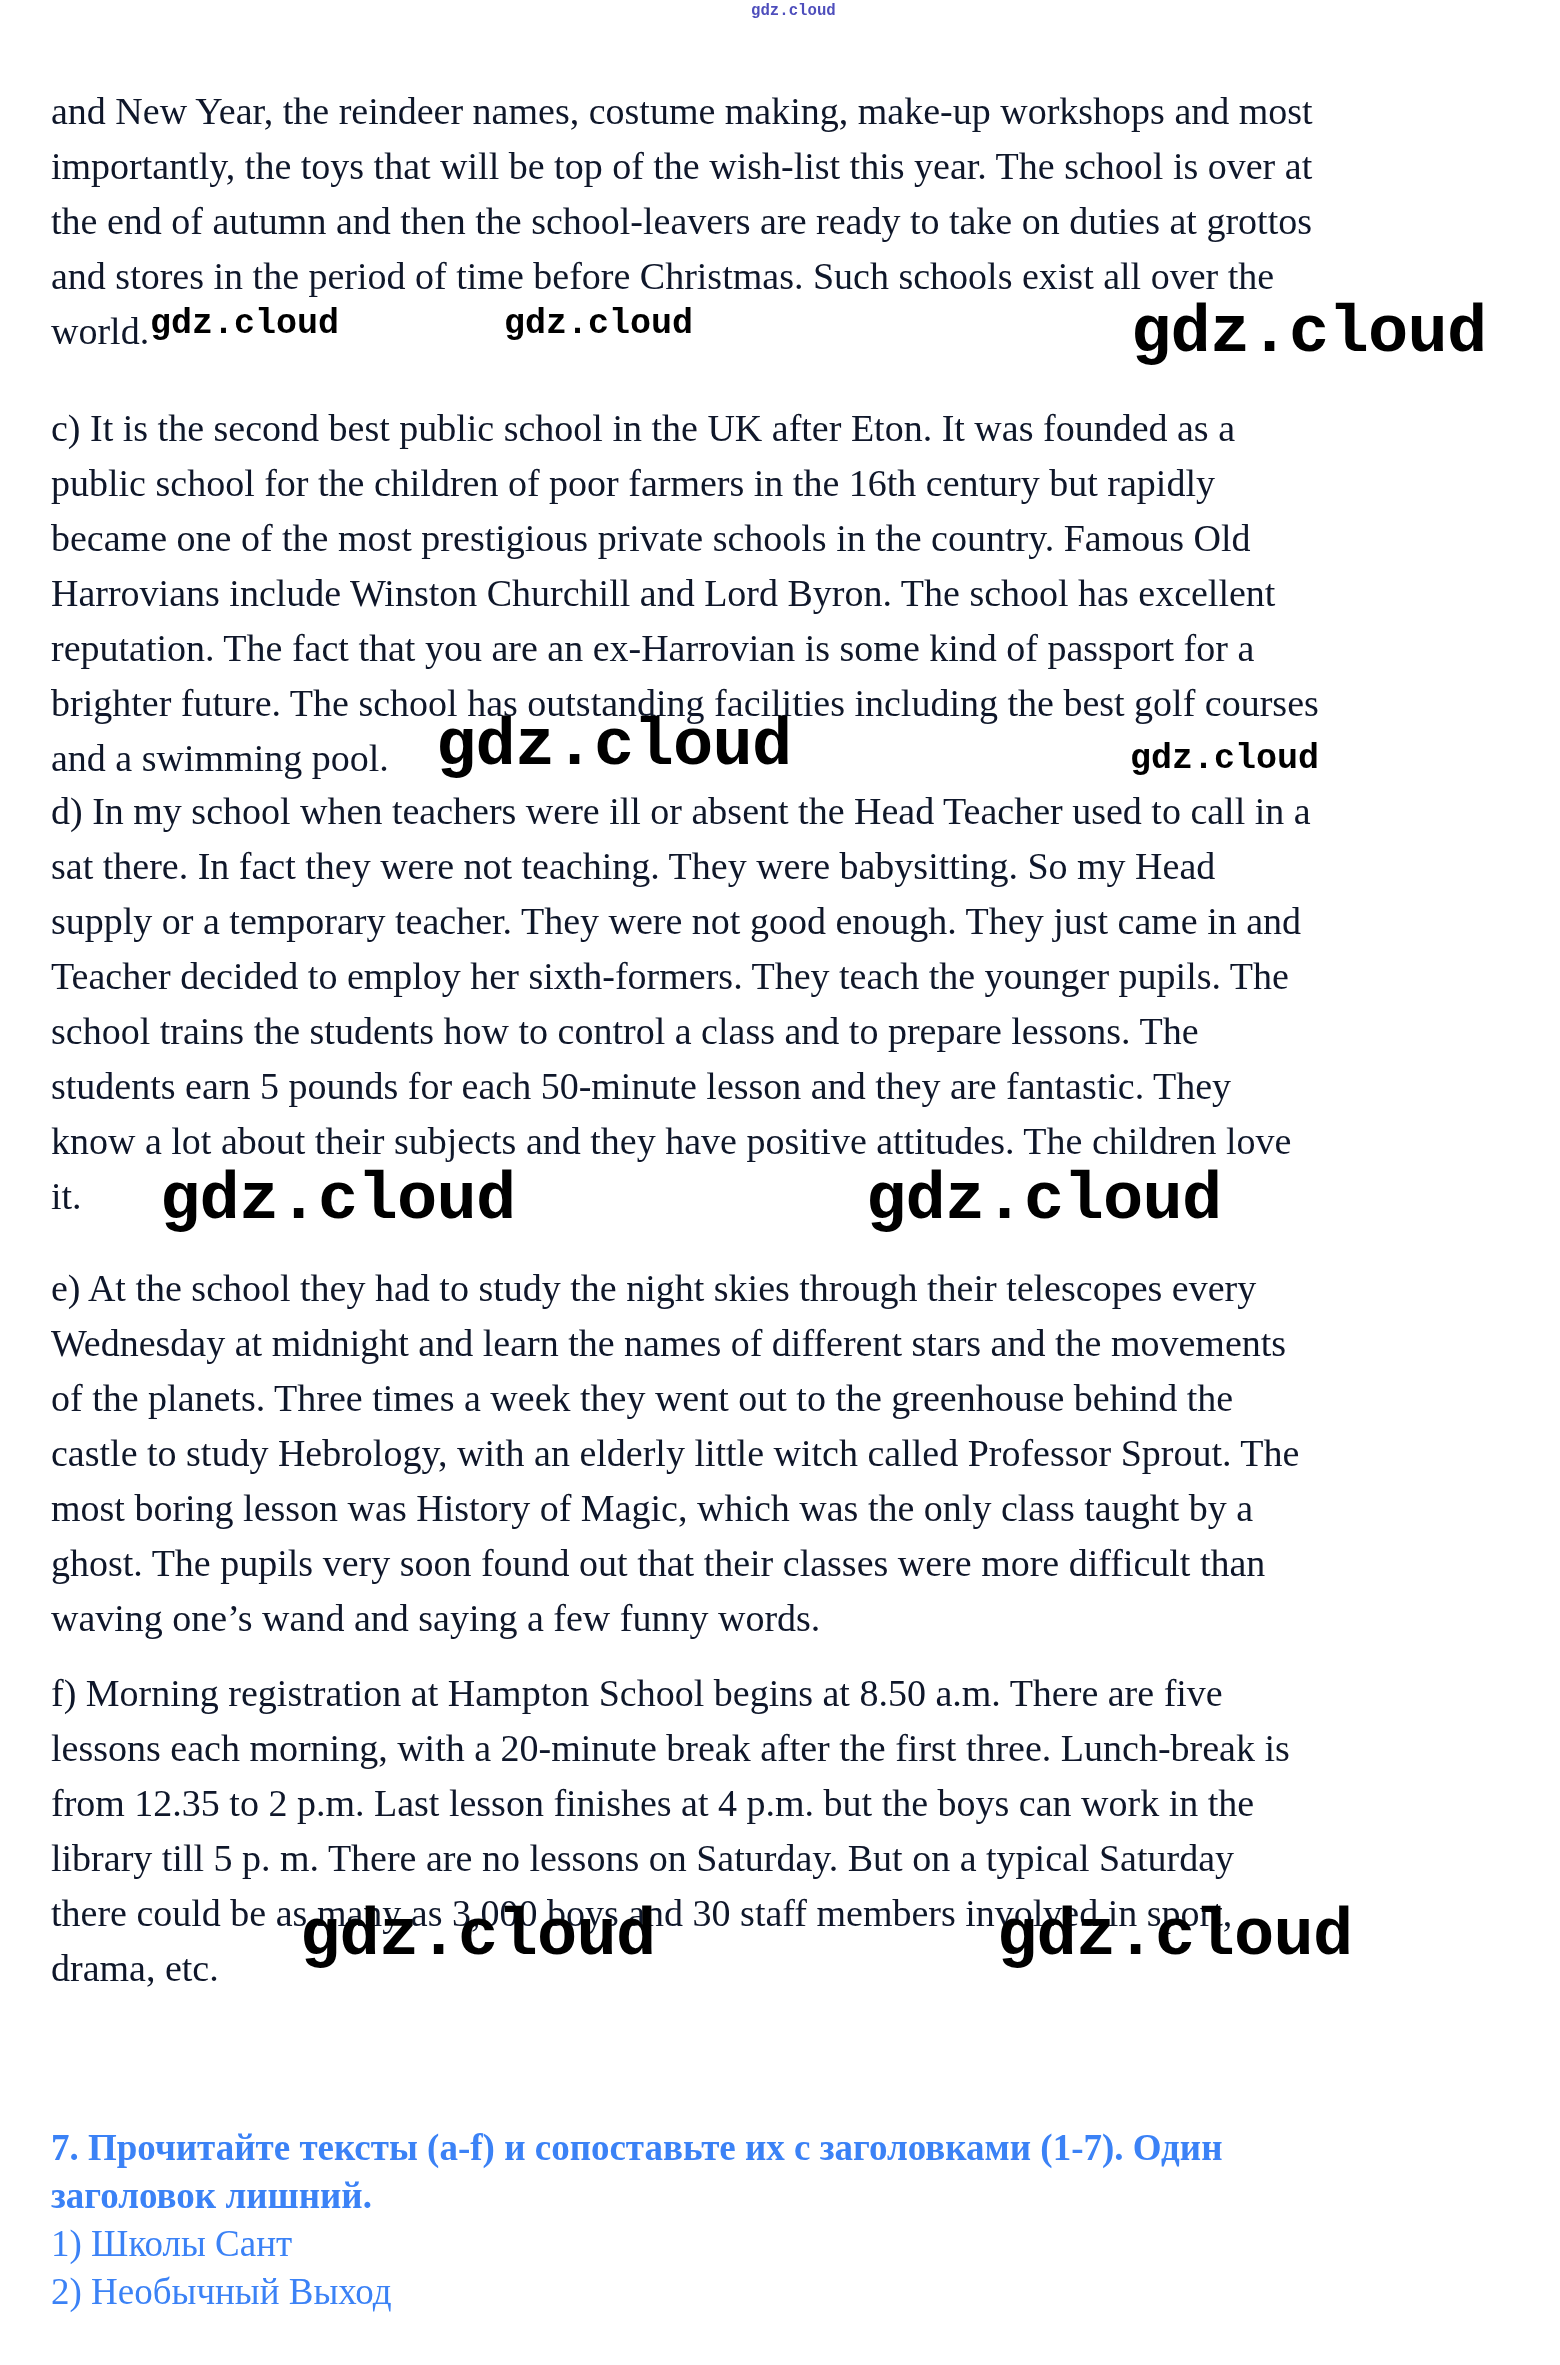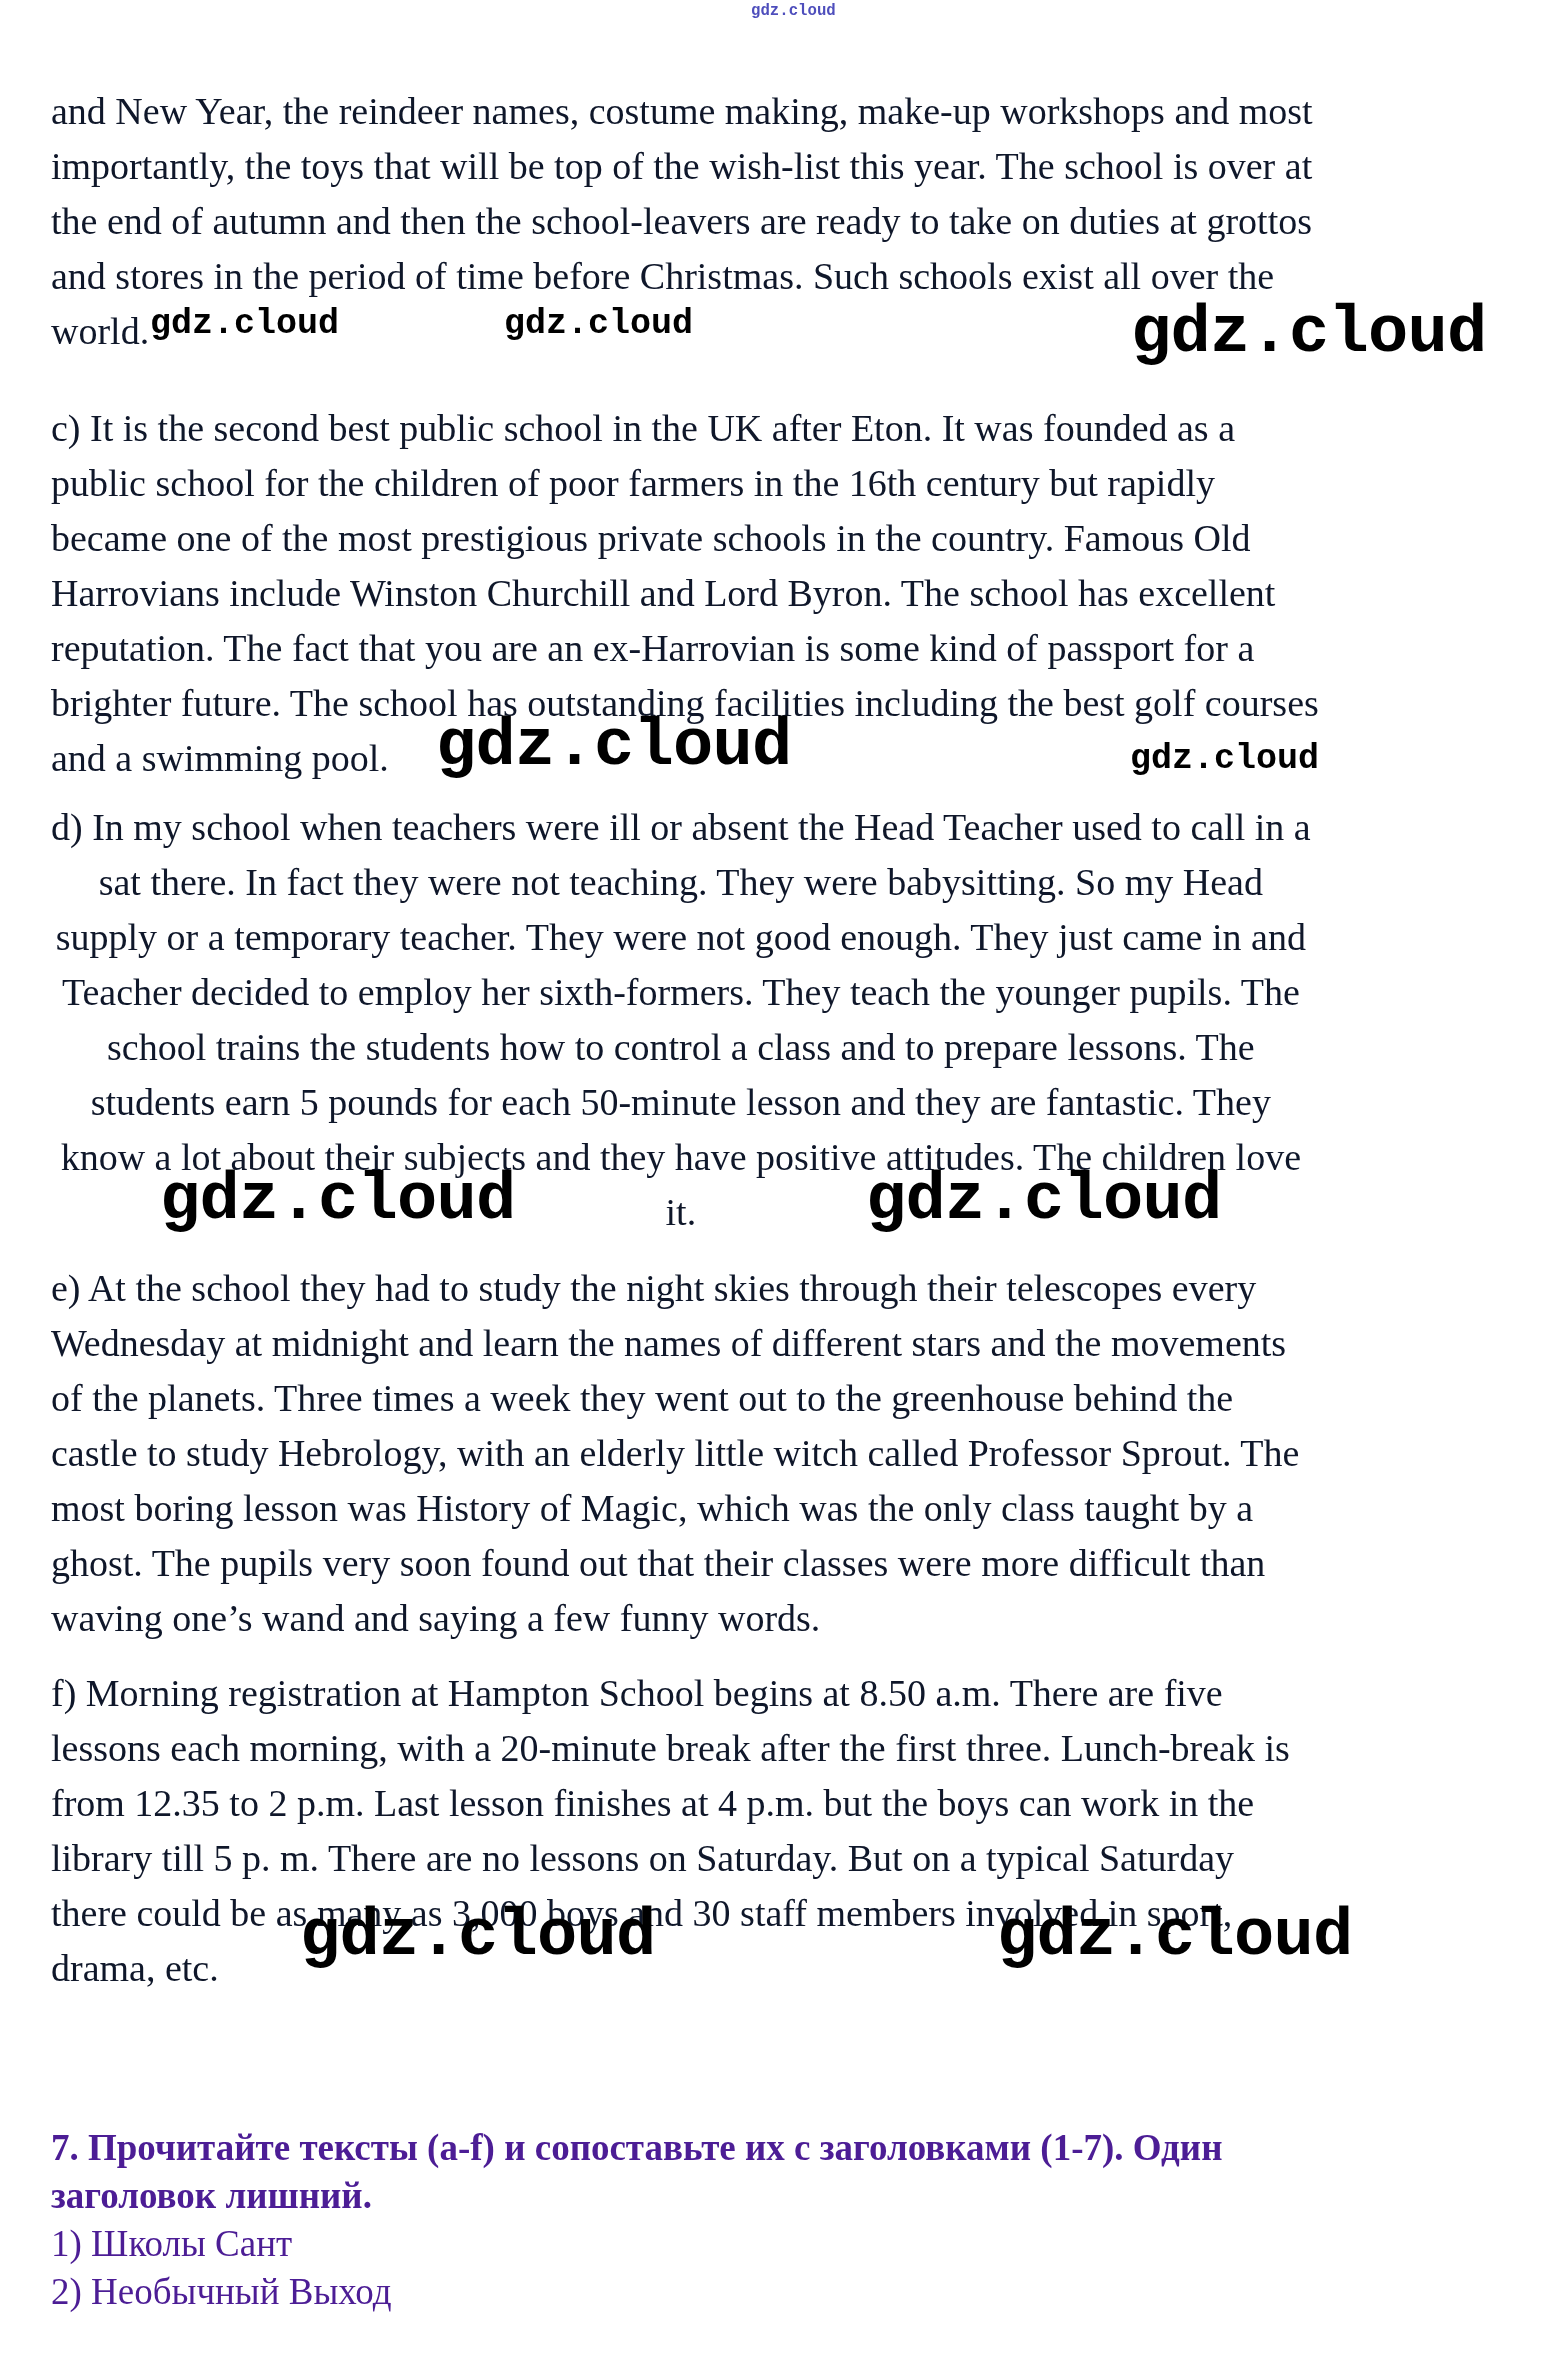--- a/index.html
+++ b/index.html
@@ -20,33 +20,33 @@
     left: 51px;
     font-family: "Liberation Serif", serif;
     font-size: 38px;
     line-height: 55px;
     color: #0f172a;
     letter-spacing: 0px;
   }
   .line { white-space: nowrap; }
   #p-intro { top: 84px; }
   #p-c     { top: 401px; }
-  #p-d     { top: 800px; text-align: center; }
+  #p-d     { top: 784px; }
   #p-e     { top: 1261px; }
   #p-f     { top: 1666px; }
 
   
   .task {
     position: absolute;
     left: 51px;
     top: 2124px;
     font-family: "Liberation Serif", serif;
     font-size: 37px;
     line-height: 48px;
-    color: #4c1d95;
+    color: #3b82f6;
   }
   .task-heading .line { font-weight: 700; }
 
   
   .wm {
     position: absolute;
     font-family: Liberation Mono, monospace;
     font-weight: 700;
     color: #000000;
     white-space: nowrap;

